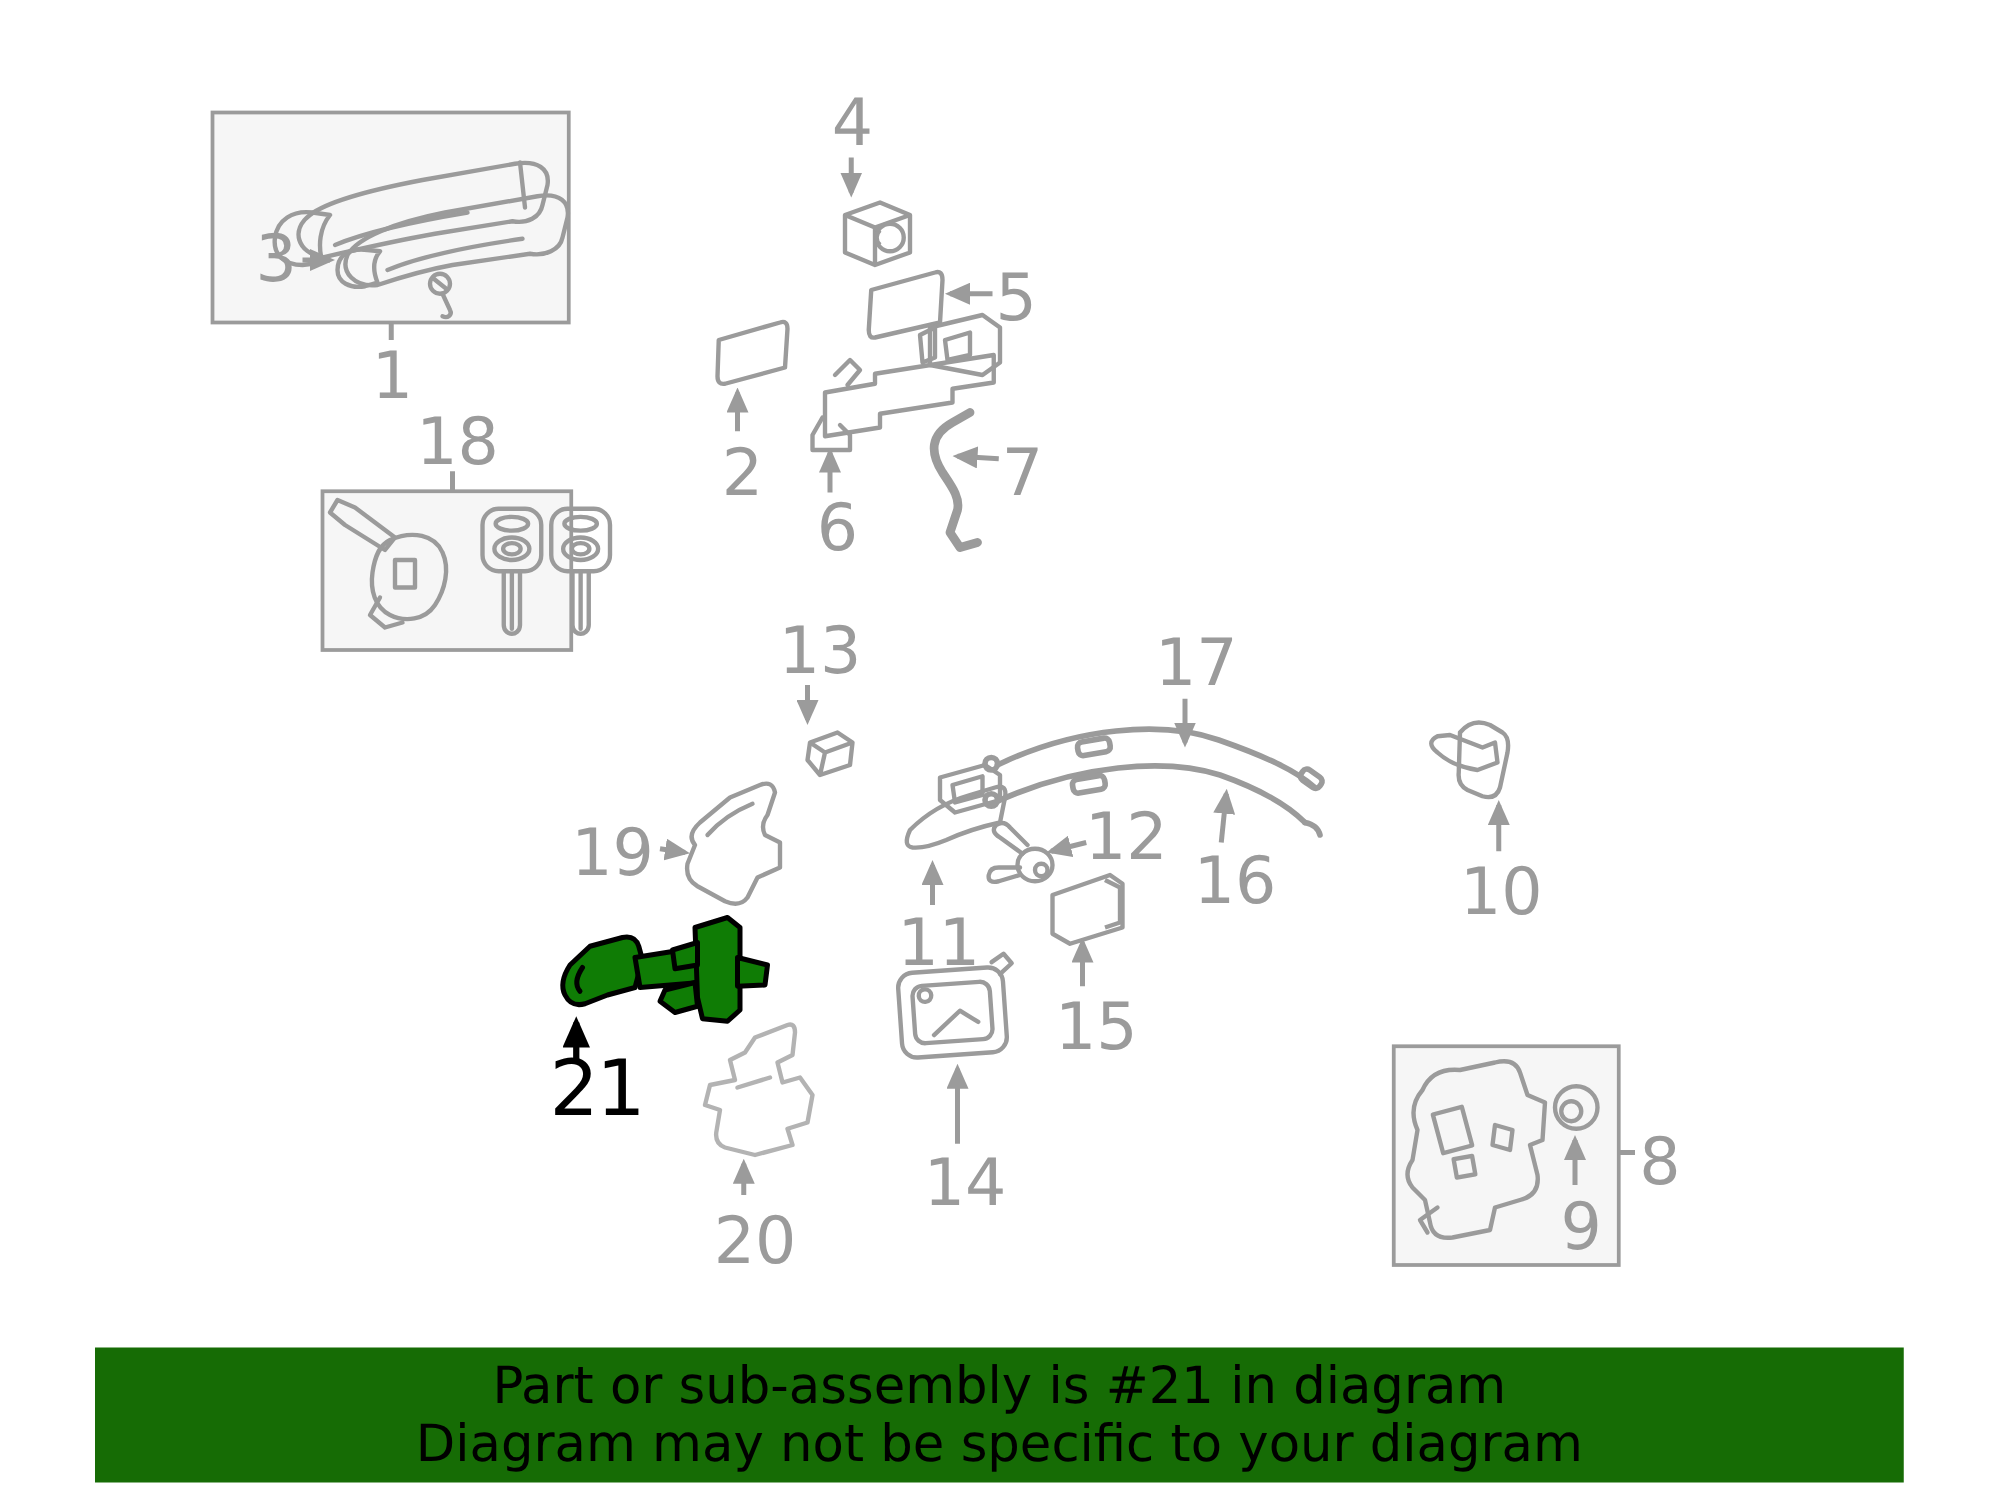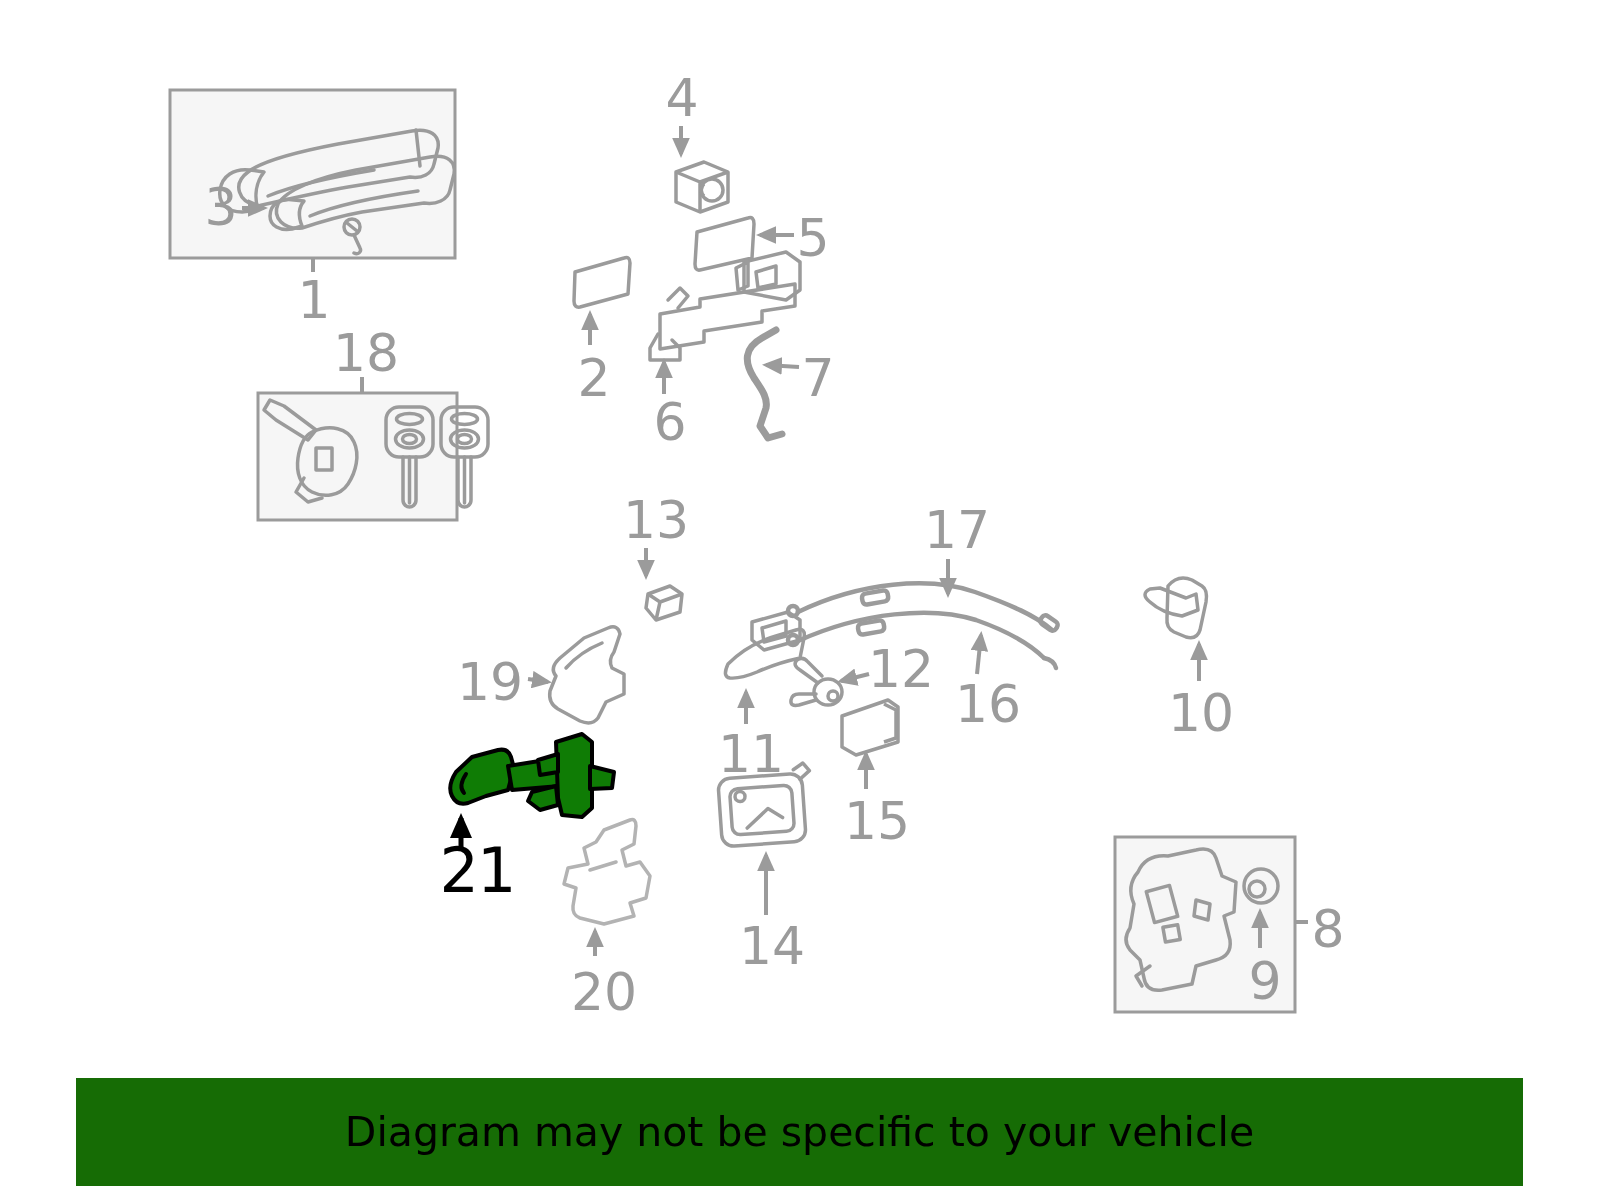--- a/index.html
+++ b/index.html
@@ -213,15 +213,16 @@
     <text x="988" y="722">16</text>
     <text x="957" y="548">17</text>
     <text x="366" y="371">18</text>
     <text x="490" y="700">19</text>
     <text x="604" y="1010">20</text>
   </g>
   <text class="callout-label-big" text-anchor="middle" x="477" y="892" fill="#000000">21</text>
 </svg>
 
 <div id="banner" style="background: rgb(22, 108, 5); color: rgb(0, 0, 0);">
-  <div>Diagram may not be specific to your vehicle</div>
+  <div>Part or sub-assembly is #21 in diagram</div>
+  <div>Diagram may not be specific to your diagram</div>
 </div>
 </div>
 
 </body></html>

